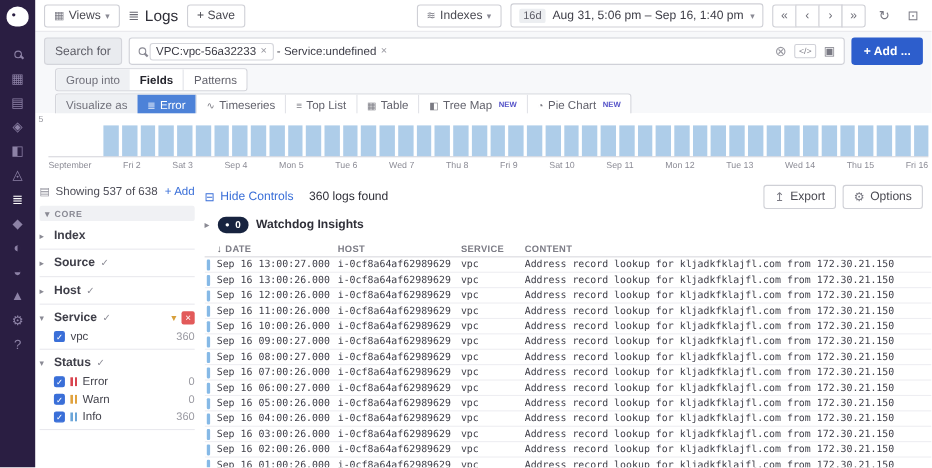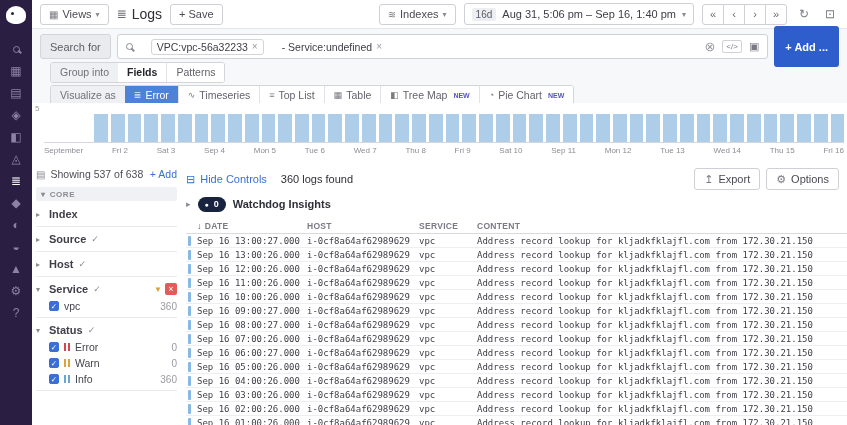--- a/index.html
+++ b/index.html
@@ -37,31 +37,31 @@
 .navbtn:first-child{border-radius:3px 0 0 3px;margin-left:0}
 .navbtn:last-child{border-radius:0 3px 3px 0}
 .icbtn{width:18px;height:20px;display:flex;align-items:center;justify-content:center;color:#7a7a84;font-size:12px;cursor:pointer}
 
 
 .band{position:absolute;left:32px;top:29px;width:815px;height:74px;background:#f7f8fa;
   display:flex;flex-direction:column;padding:5px 8px 0;gap:3px}
 .srow{display:flex;align-items:center;gap:6px;height:25px}
 .search-for{height:25px;display:flex;align-items:center;padding:0 9px;background:#e9ebef;border:1px solid #d4d5db;
   border-radius:3px;color:#5d5d66;cursor:pointer}
-.sinput{flex:1;height:25px;background:#fff;border:1px solid #d0d1d8;border-radius:3px;display:flex;align-items:center;gap:18px;padding:0 8px}
+.sinput{flex:1;height:25px;background:#fff;border:1px solid #d0d1d8;border-radius:3px;display:flex;align-items:center;gap:3px;padding:0 8px}
 .chip{display:inline-flex;align-items:center;gap:4px;border:1px solid #d4d5db;border-radius:3px;padding:1px 5px;
   font-size:10.5px;color:#3c3c46;background:#fff;cursor:pointer}
 .token{display:inline-flex;align-items:center;gap:4px;font-size:10.5px;color:#3c3c46;cursor:text}
 .chip-x{color:#9a9aa2;cursor:pointer;font-size:10px}
 .sright{margin-left:auto;display:flex;align-items:center;gap:7px}
 .clear-ic{font-size:13px;color:#9a9aa2;cursor:pointer}
 .code-ic{font-size:8px;border:1px solid #d0d1d8;border-radius:2px;padding:1px 3px;color:#7a7a84;cursor:pointer}
 .copy-ic{font-size:11px;color:#7a7a84;cursor:pointer}
-.add-btn{height:41px;background:#2d5ecc;color:#fff;border:none;border-radius:3px;padding:0 11px;font-size:11px;font-weight:bold;cursor:pointer;font-family:inherit}
-.trow{display:flex;align-items:center;height:20px;margin-left:10px}
+.add-btn{height:25px;background:#2d5ecc;color:#fff;border:none;border-radius:3px;padding:0 11px;font-size:11px;font-weight:bold;cursor:pointer;font-family:inherit}
+.trow{display:flex;align-items:flex-start;height:20px;margin-left:10px}
 .segwrap{display:inline-flex;border:1px solid #d4d5db;border-radius:3px;overflow:hidden;background:#fff}
 .seg{display:inline-flex;align-items:center;gap:4px;padding:0 9px;height:19px;font-size:10.5px;color:#63636d;background:#fff;
   border:none;border-left:1px solid #e2e3e8;cursor:pointer;font-family:inherit;white-space:nowrap}
 .segwrap .seg:first-child{border-left:none}
 .seg-label{background:#eef0f3;color:#71717b;cursor:default}
 .seg-on{color:#24242c;font-weight:bold}
 .seg-blue{background:#4d82d8;color:#fff}
 .seg-ic{font-size:9px;opacity:.85}
 .new-badge{font-size:7px;font-weight:bold;color:#5452c8;margin-left:2px}
 

